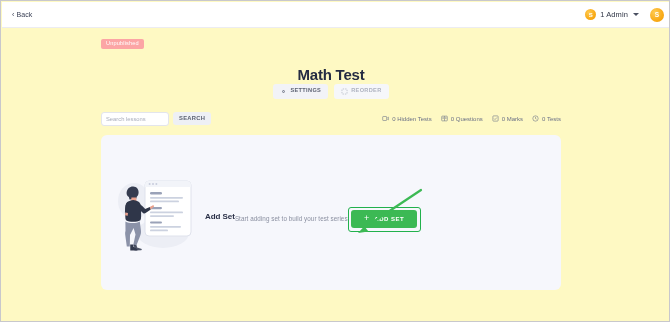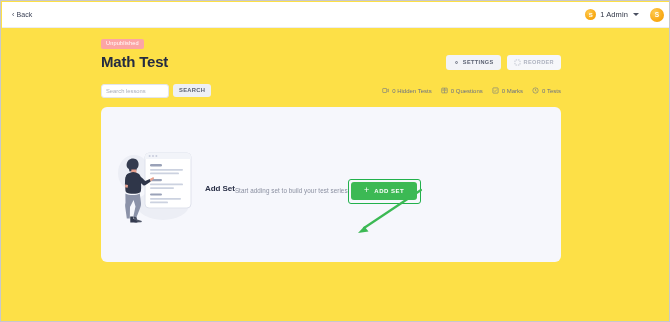--- a/index.html
+++ b/index.html
@@ -10,21 +10,21 @@
   body {
     font-family: "Liberation Sans", sans-serif;
     -webkit-font-smoothing: antialiased;
   }
 
   .screen {
     position: relative;
     width: 670px;
     height: 322px;
     box-sizing: border-box;
-    background: #fde047;
+    background: #fef9c3;
     border: 1px solid #c8c8cc;
     overflow: hidden;
   }
 
   
   .topbar {
     position: absolute;
     left: 1px;
     top: 1px;
     width: 668px;
@@ -123,21 +123,22 @@
     letter-spacing: .15px;
     padding: 2.5px 5px;
     border-radius: 2px;
     line-height: 1;
   }
 
   .title-row {
     display: flex;
     align-items: center;
     justify-content: space-between;
-    margin-top: 5px;
+    margin-top: 18px;
+    flex-direction: column;
   }
   .page-title {
     font-size: 15px;
     font-weight: bold;
     color: #242b42;
     letter-spacing: -.2px;
     line-height: 1.1;
   }
 
   .title-actions {

